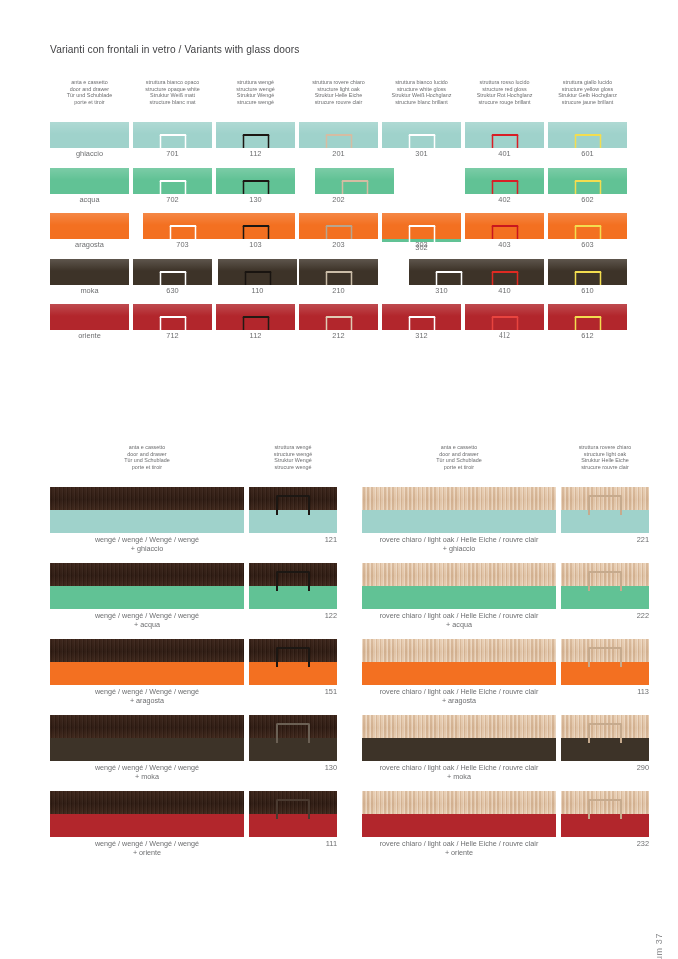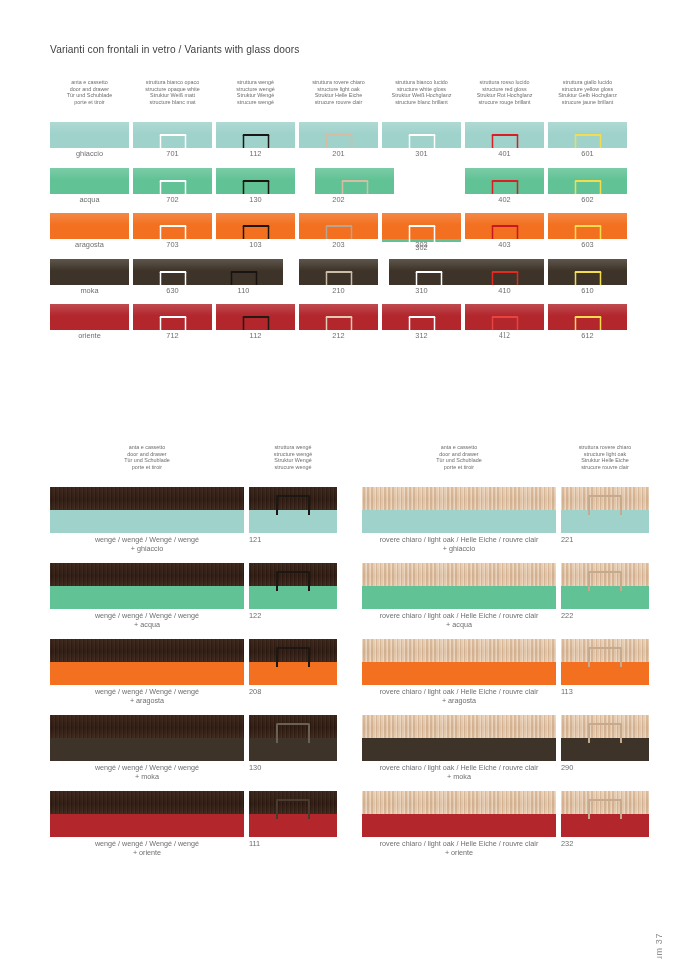--- a/index.html
+++ b/index.html
@@ -93,21 +93,21 @@
     position:absolute;
     top:48px;left:0;width:194px;
     text-align:center;
     font-size:7.2px;
     line-height:9.4px;
     color:#6d6e70;
   }
   .bnum{
     position:absolute;
     top:48px;width:88px;
-    text-align:left;
+    text-align:right;
     font-size:7.4px;
     color:#6d6e70;
   }
   .frame2{
     position:absolute;
     left:50%;transform:translateX(-50%);
     top:8px;
     width:34px;height:20px;
     box-sizing:border-box;
     border-style:solid;
@@ -296,21 +296,21 @@
           <div class="cap">602</div>
         </div>
       </div>
       <div class="g1row">
         <div class="cell" style="left: 0px;">
           <div class="sw" style="background: rgb(243, 112, 33);">
             <div class="shine"></div>
           </div>
           <div class="cap">aragosta</div>
         </div>
-        <div class="cell" style="left: 83px;">
+        <div class="cell" style="left: 93px;">
           <div class="sw" style="background: rgb(243, 112, 33);">
             <div class="frame" style="border-color: rgb(255, 255, 255);"></div>
             <div class="shine"></div>
           </div>
           <div class="cap">703</div>
         </div>
         <div class="cell" style="left: 166px;">
           <div class="sw" style="background: rgb(243, 112, 33);">
             <div class="frame" style="border-color: rgb(28, 23, 19);"></div>
             <div class="shine"></div>
@@ -353,35 +353,35 @@
           </div>
           <div class="cap">moka</div>
         </div>
         <div class="cell" style="left: 83px;">
           <div class="sw" style="background: rgb(61, 51, 40);">
             <div class="frame" style="border-color: rgb(255, 255, 255);"></div>
             <div class="shine"></div>
           </div>
           <div class="cap">630</div>
         </div>
-        <div class="cell" style="left: 154px;">
+        <div class="cell" style="left: 168px;">
           <div class="sw" style="background: rgb(61, 51, 40);">
             <div class="frame" style="border-color: rgb(25, 20, 16);"></div>
             <div class="shine"></div>
           </div>
           <div class="cap">110</div>
         </div>
         <div class="cell" style="left: 249px;">
           <div class="sw" style="background: rgb(61, 51, 40);">
             <div class="frame" style="border-color: rgb(203, 189, 168);"></div>
             <div class="shine"></div>
           </div>
           <div class="cap">210</div>
         </div>
-        <div class="cell" style="left: 332px; padding-left: 7px;">
+        <div class="cell" style="left: 352px; padding-left: 7px;">
           <div class="sw" style="background: rgb(61, 51, 40);">
             <div class="frame" style="border-color: rgb(255, 255, 255);"></div>
             <div class="shine"></div>
           </div>
           <div class="cap">310</div>
         </div>
         <div class="cell" style="left: 415px;">
           <div class="sw" style="background: rgb(61, 51, 40);">
             <div class="frame" style="border-color: rgb(224, 42, 34);"></div>
             <div class="shine"></div>
@@ -543,21 +543,21 @@
         </div>
         <div class="blabel" style="left: 0px;">
           <div>wengé / wengé / Wengé / wengé</div>
           <div>+ aragosta</div>
         </div>
         <div class="smallsw" style="left: 199px;">
           <div class="half-top wood-wenge"></div>
           <div class="half-bot" style="background: rgb(243, 112, 33);"></div>
           <div class="frame2" style="border-color: rgb(28, 23, 19);"></div>
         </div>
-        <div class="bnum" style="left: 199px;">208</div>
+        <div class="bnum" style="left: 199px;">151</div>
         <div class="bigsw" style="left: 312px;">
           <div class="half-top wood-oak"></div>
           <div class="half-bot" style="background: rgb(243, 112, 33);"></div>
         </div>
         <div class="blabel" style="left: 312px;">
           <div>rovere chiaro / light oak / Helle Eiche / rouvre clair</div>
           <div>+ aragosta</div>
         </div>
         <div class="smallsw" style="left: 511px;">
           <div class="half-top wood-oak"></div>

